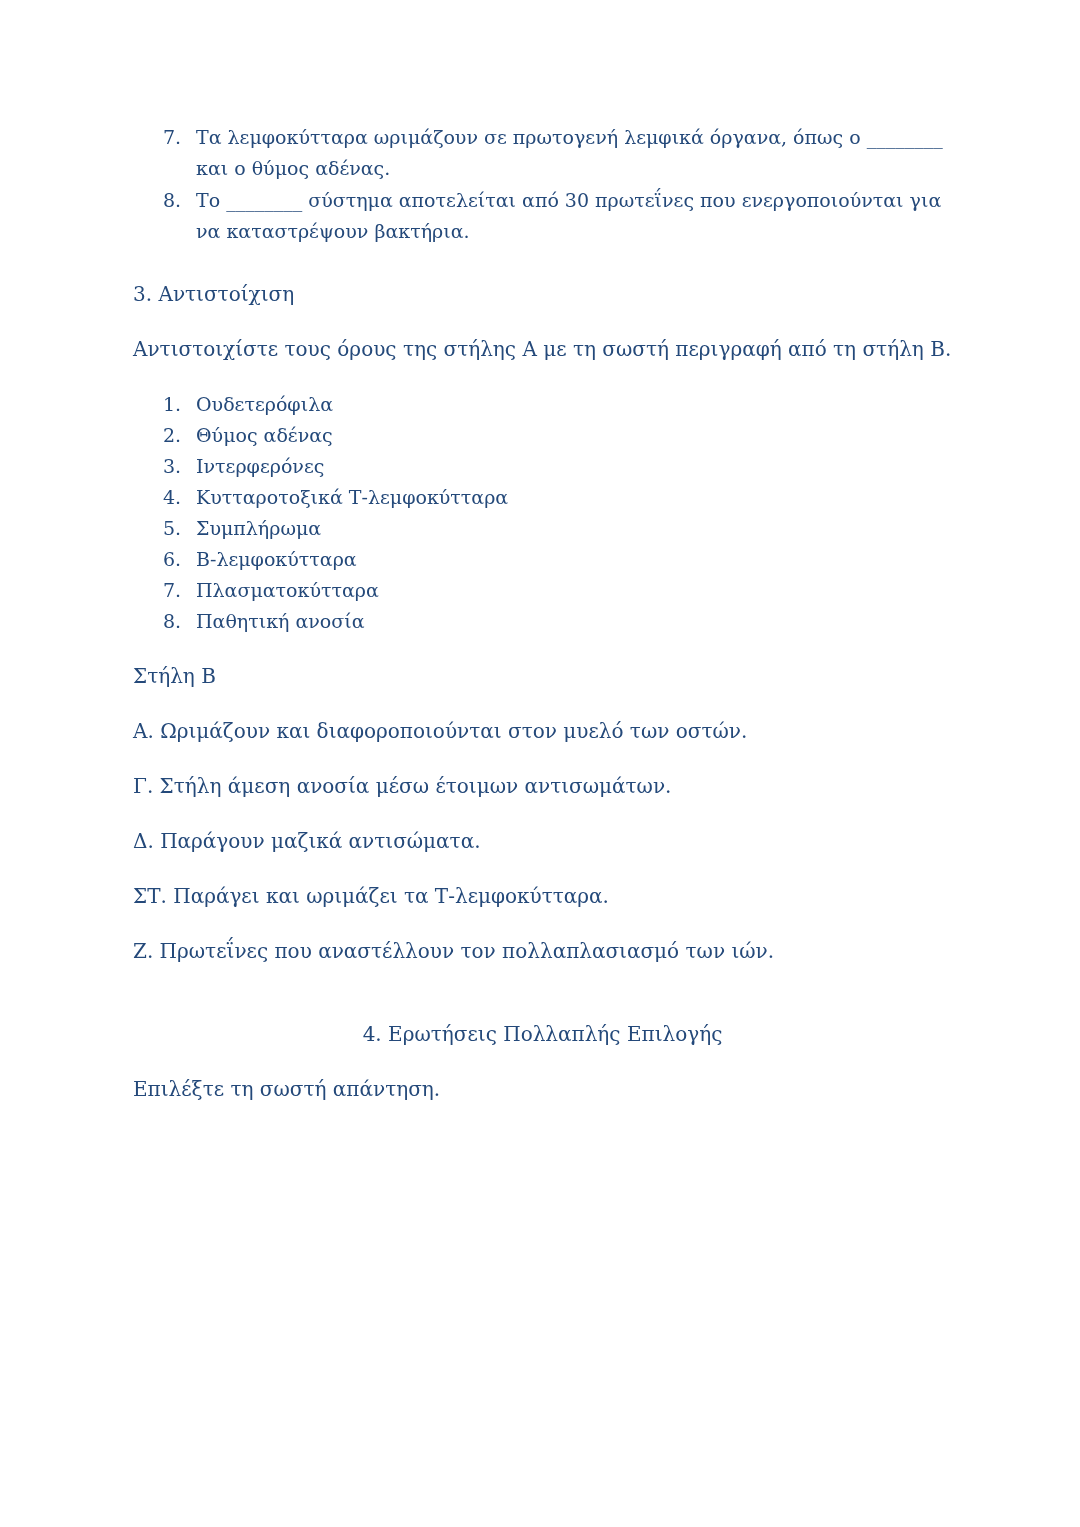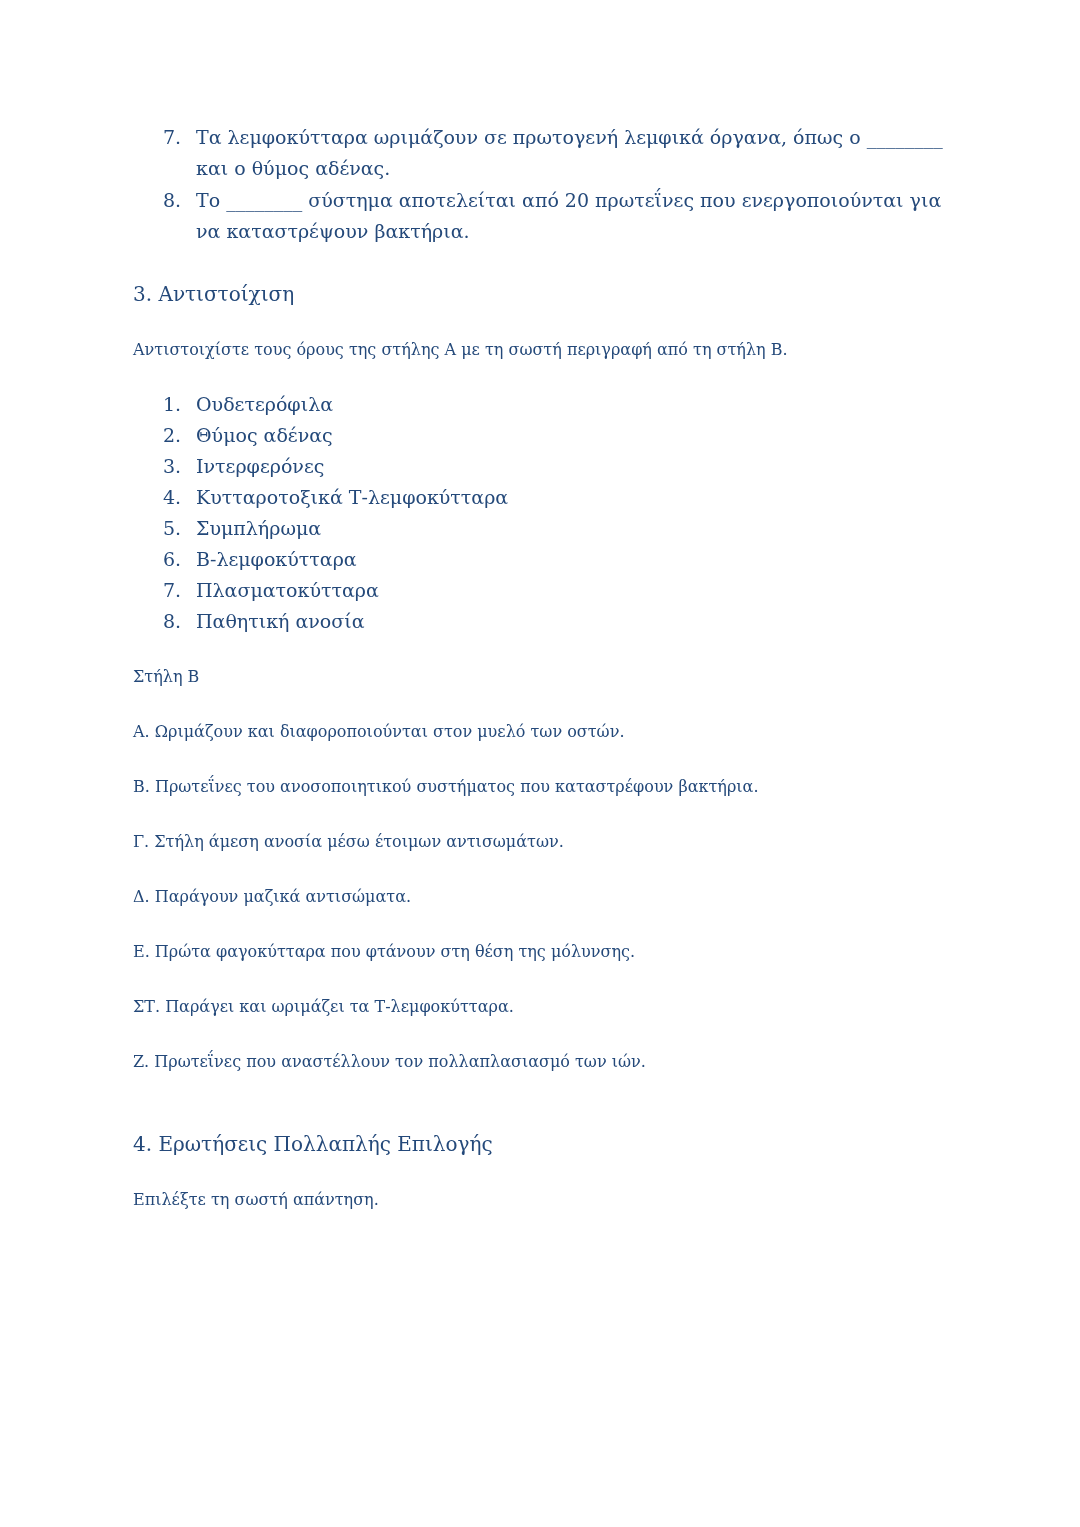--- a/index.html
+++ b/index.html
@@ -11,32 +11,32 @@
     font-family: "DejaVu Serif", "Liberation Serif", serif;
     color: #24497a;
   }
   .page {
     width: 1080px;
     height: 1527px;
     padding: 122px 128px 40px 133px;
     overflow: hidden;
   }
   .para {
-    font-size: 16px;
+    font-size: 20px;
     line-height: 31px;
     margin: 12px 0 24px 0;
   }
   .heading {
     font-size: 20px;
     line-height: 31px;
     font-weight: normal;
     margin: 0 0 24px 0;
   }
   .sec-gap-3 { margin-top: 32px; }
-  .sec-gap-4 { margin-top: 52px; }
+  .sec-gap-4 { margin-top: 52px; text-align: center; }
   .num-list { margin: 0 0 24px 0; }
   .num-item {
     display: flex;
     font-size: 19px;
     line-height: 31px;
   }
   .num-item .num {
     flex: none;
     width: 33px;
     margin-left: 30px;
@@ -52,21 +52,21 @@
 
 <div class="page">
 
   <div class="num-list fill-list">
     <div class="num-item">
       <span class="num">7.</span>
       <span class="txt">Τα λεμφοκύτταρα ωριμάζουν σε πρωτογενή λεμφικά όργανα, όπως ο ________ και ο θύμος αδένας.</span>
     </div>
     <div class="num-item">
       <span class="num">8.</span>
-      <span class="txt">Το ________ σύστημα αποτελείται από 20 πρωτεΐνες που ενεργοποιούνται για να καταστρέψουν βακτήρια.</span>
+      <span class="txt">Το ________ σύστημα αποτελείται από 30 πρωτεΐνες που ενεργοποιούνται για να καταστρέψουν βακτήρια.</span>
     </div>
   </div>
 
   <h2 class="heading sec-gap-3">3. Αντιστοίχιση</h2>
 
   <p class="para">Αντιστοιχίστε τους όρους της στήλης Α με τη σωστή περιγραφή από τη στήλη Β.</p>
 
 
   <div class="num-list">
     <div class="num-item">
@@ -100,24 +100,22 @@
     <div class="num-item">
       <span class="num">8.</span>
       <span class="txt">Παθητική ανοσία</span>
     </div>
   </div>
 
   <p class="para">Στήλη Β</p>
 
   <div>
     <p class="para">Α. Ωριμάζουν και διαφοροποιούνται στον μυελό των οστών.</p>
-    <p class="para">Β. Πρωτεΐνες του ανοσοποιητικού συστήματος που καταστρέφουν βακτήρια.</p>
     <p class="para">Γ. Στήλη άμεση ανοσία μέσω έτοιμων αντισωμάτων.</p>
     <p class="para">Δ. Παράγουν μαζικά αντισώματα.</p>
-    <p class="para">Ε. Πρώτα φαγοκύτταρα που φτάνουν στη θέση της μόλυνσης.</p>
     <p class="para">ΣΤ. Παράγει και ωριμάζει τα Τ-λεμφοκύτταρα.</p>
     <p class="para">Ζ. Πρωτεΐνες που αναστέλλουν τον πολλαπλασιασμό των ιών.</p>
   </div>
 
   <h2 class="heading sec-gap-4">4. Ερωτήσεις Πολλαπλής Επιλογής</h2>
 
   <p class="para">Επιλέξτε τη σωστή απάντηση.</p>
 
 </div>
 

